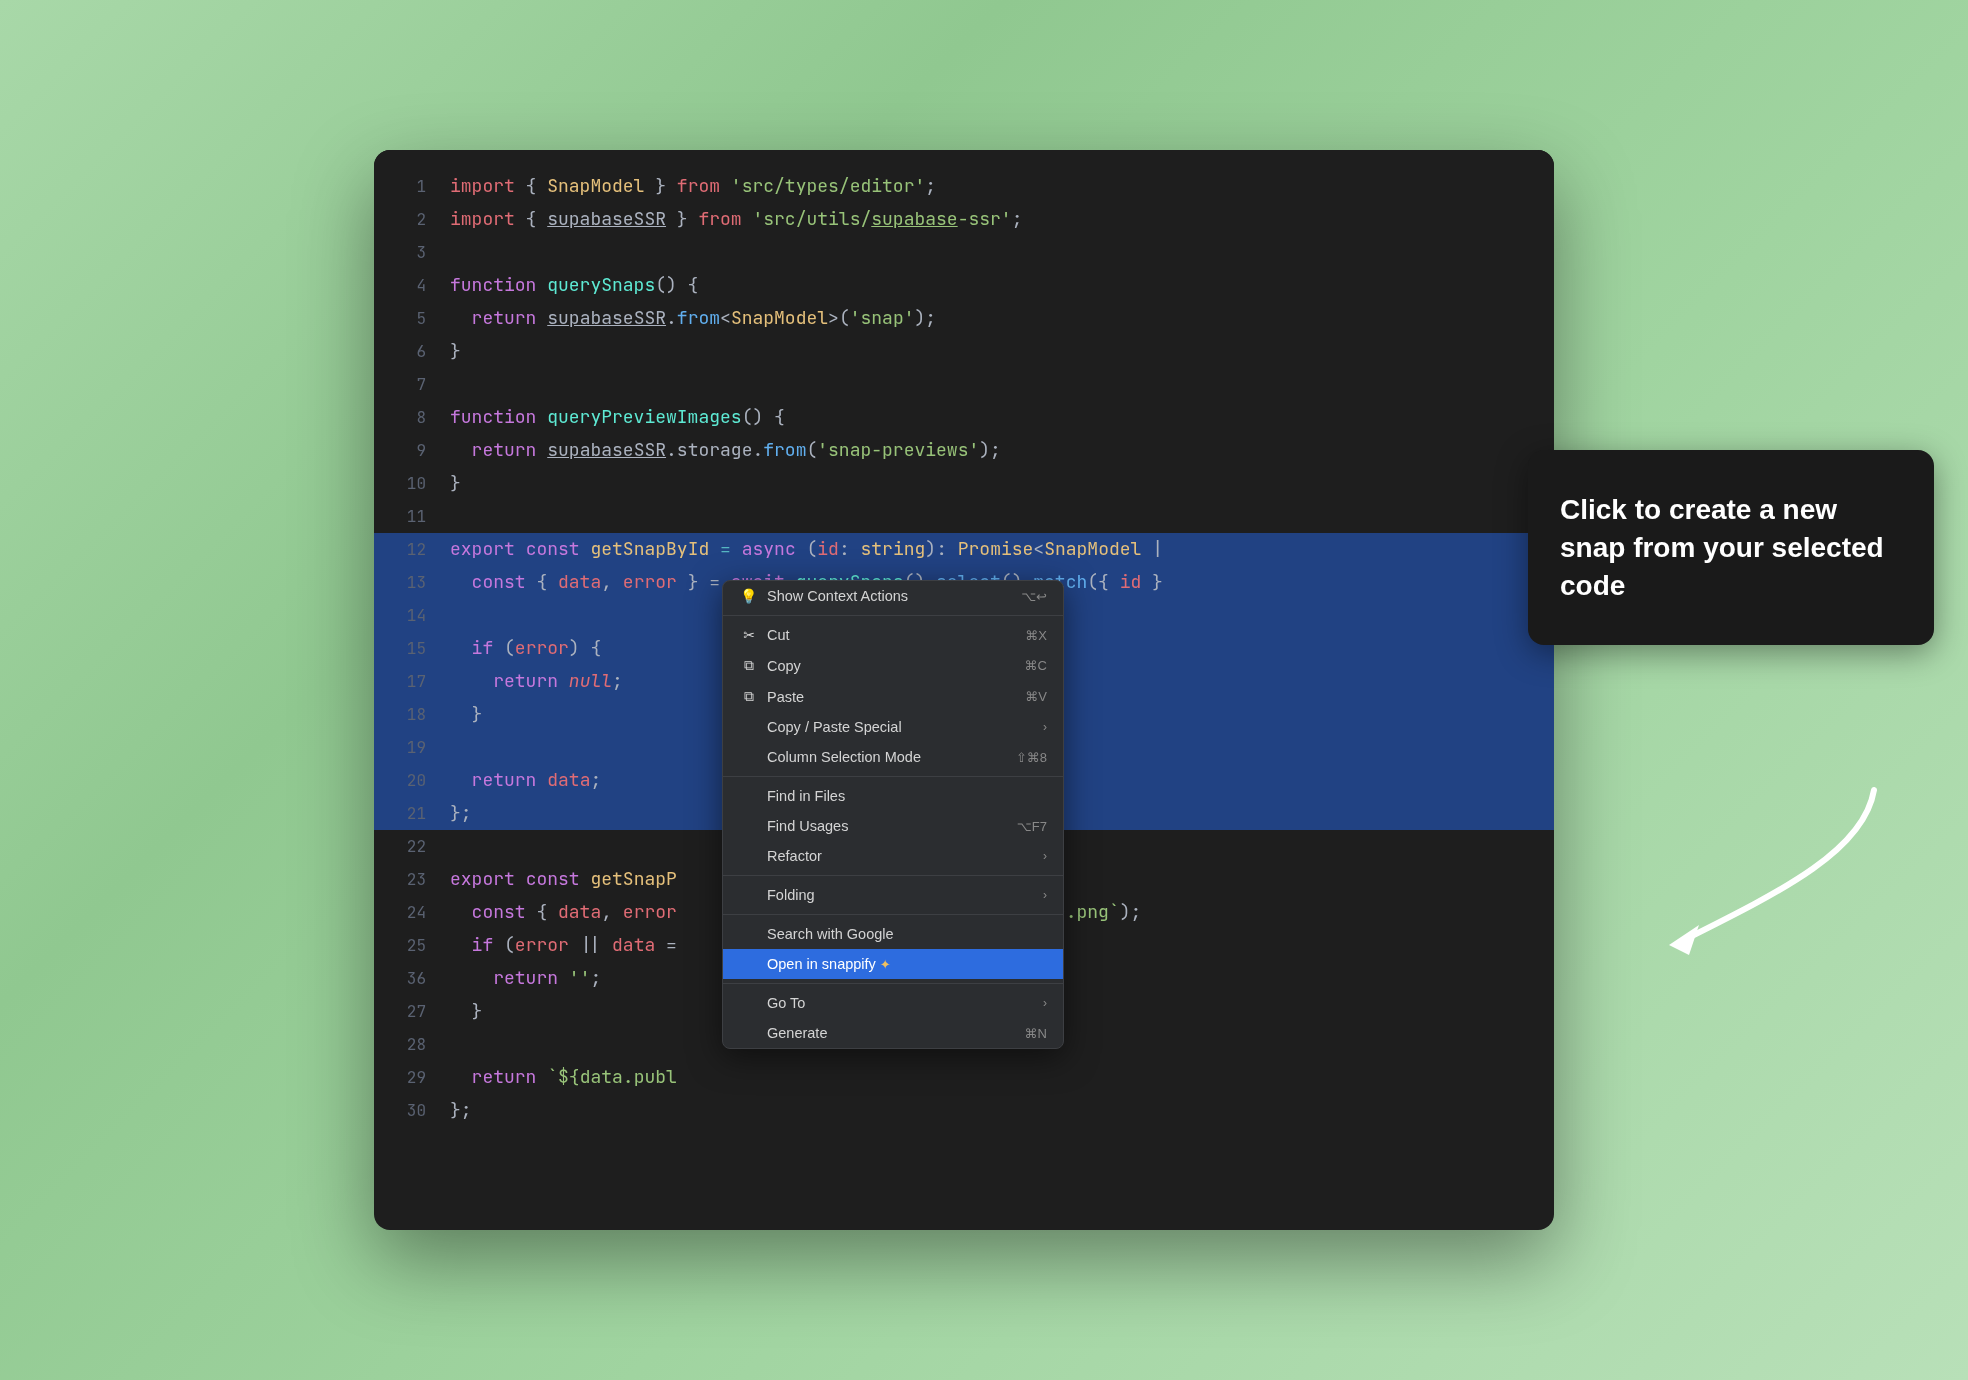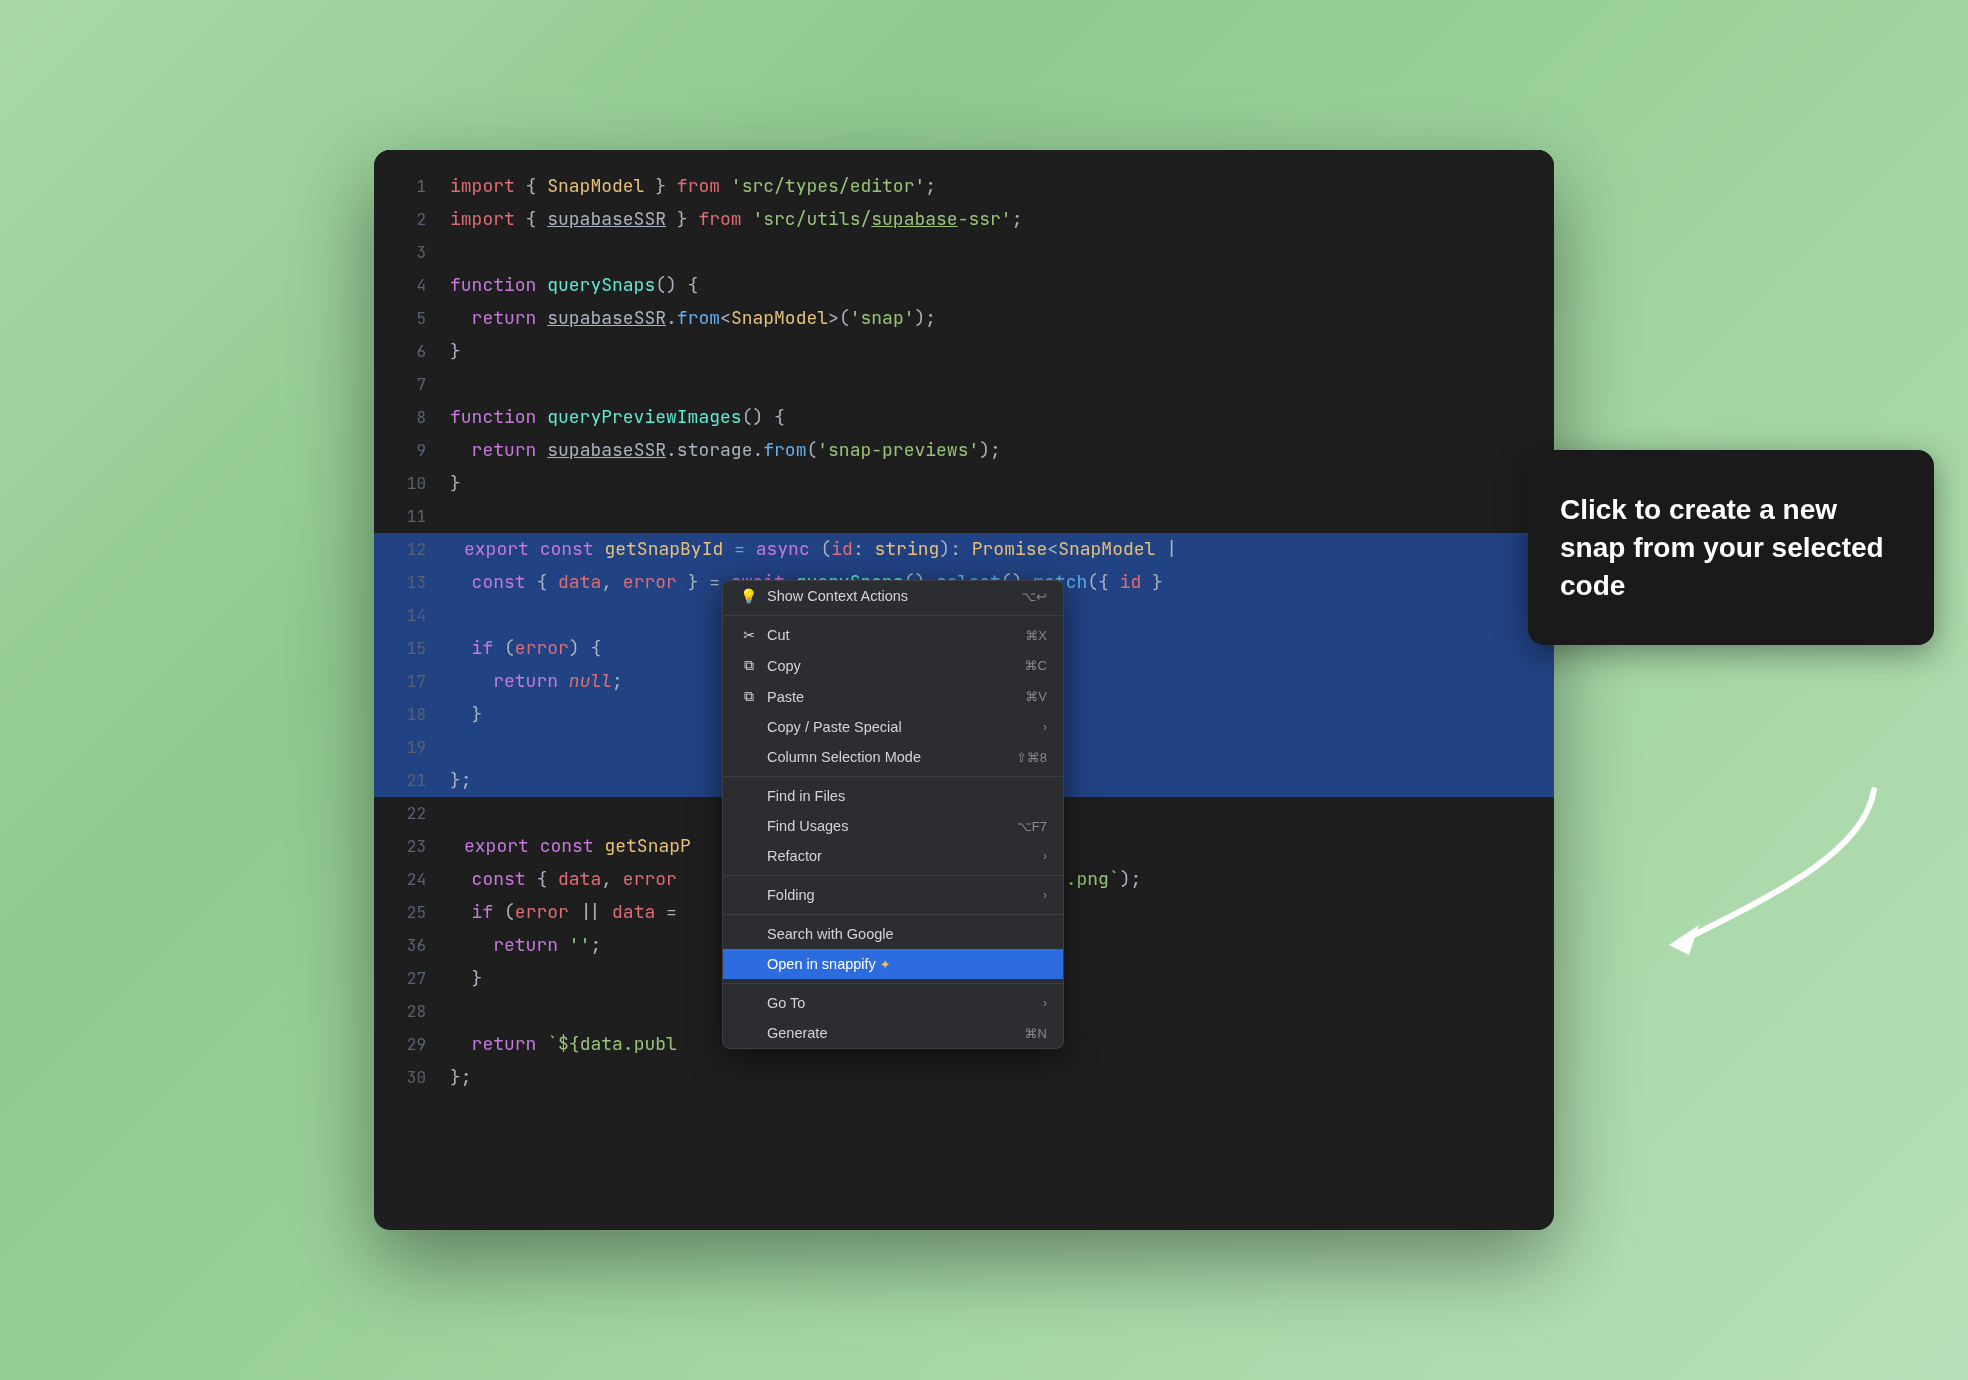--- a/index.html
+++ b/index.html
@@ -78,21 +78,21 @@
     .plain { color: #abb2bf; }
     .kw-return { color: #c678dd; }
     .kw-async { color: #c678dd; }
     .kw-await { color: #c678dd; }
     .method { color: #61afef; }
     .tpl { color: #98c379; }
     .kw-if { color: #c678dd; }
     .kw-null { color: #e06c75; font-style: italic; }
     .underline { text-decoration: underline; }
     .fn-name { color: #e5c07b; }
-    .export-kw { color: #c678dd; margin-left: 14px; }
+    .export-kw { color: #c678dd; }
     .prop { color: #e06c75; }
 
     
     .context-menu {
       position: absolute;
       left: 348px;
       top: 430px;
       width: 342px;
       background: #2b2d30;
       border: 1px solid #3d3f43;
@@ -278,20 +278,24 @@
       <div class="line selected">
         <span class="line-num">18</span>
         <span class="line-content"><span class="plain">  }</span></span>
       </div>
 
       <div class="line selected">
         <span class="line-num">19</span>
         <span class="line-content"> </span>
       </div>
 
+      <div class="line selected">
+        <span class="line-num">20</span>
+        <span class="line-content"><span class="plain">  </span><span class="kw-return">return</span><span class="plain"> </span><span class="prop">data</span><span class="plain">;</span></span>
+      </div>
 
       <div class="line selected">
         <span class="line-num">21</span>
         <span class="line-content"><span class="plain">};</span></span>
       </div>
 
       <div class="line">
         <span class="line-num">22</span>
         <span class="line-content"> </span>
       </div>

